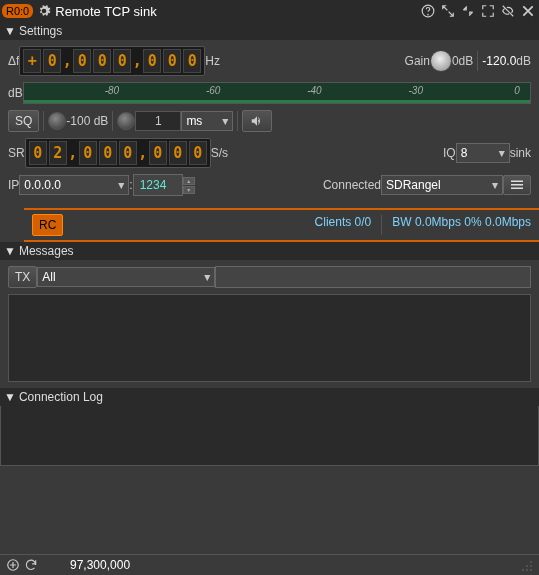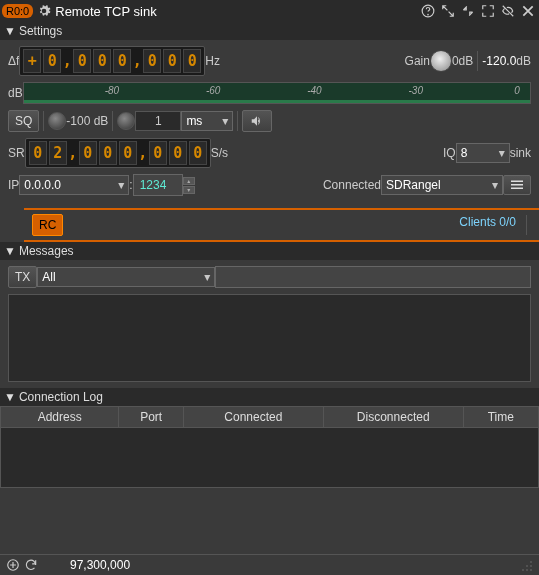--- a/index.html
+++ b/index.html
@@ -223,20 +223,21 @@
     </span>
   </div>
 
 </div>
 
 <div class="status-line rc-border">
   <span class="btn active">RC</span>
   <div class="right">
     <span>Clients 0/0</span>
     <div class="divider-v"></div>
+    <span>BW 0.0Mbps 0% 0.0Mbps</span>
   </div>
 </div>
 
 <div class="section-header">
   <span class="tri">▼</span>
   <span>Messages</span>
 </div>
 <div class="messages-body">
   <div class="row">
     <span class="btn">TX</span>
@@ -247,31 +248,20 @@
     <input class="input-text" style="flex: 1 1 0%;">
   </div>
   <div class="msg-area"></div>
 </div>
 
 <div class="section-header">
   <span class="tri">▼</span>
   <span>Connection Log</span>
 </div>
 <div class="log-body">
-  <table class="log-table">
-    <tbody>
-        <tr>
-      <th style="width:22%">Address</th>
-      <th style="width:12%">Port</th>
-      <th style="width:26%">Connected</th>
-      <th style="width:26%">Disconnected</th>
-      <th style="width:14%">Time</th>
-    </tr>
-  </tbody>
-    </table>
   <div class="log-content"></div>
 </div>
 
 <div class="footer">
   <div class="footer-icons">
     <span>
         <svg width="14" height="14" viewBox="0 0 24 24" fill="none" stroke="#ccc" stroke-width="2">
           <circle cx="12" cy="12" r="9"></circle>
           <path d="M12 7v10M7 12h10"></path>
         </svg>

